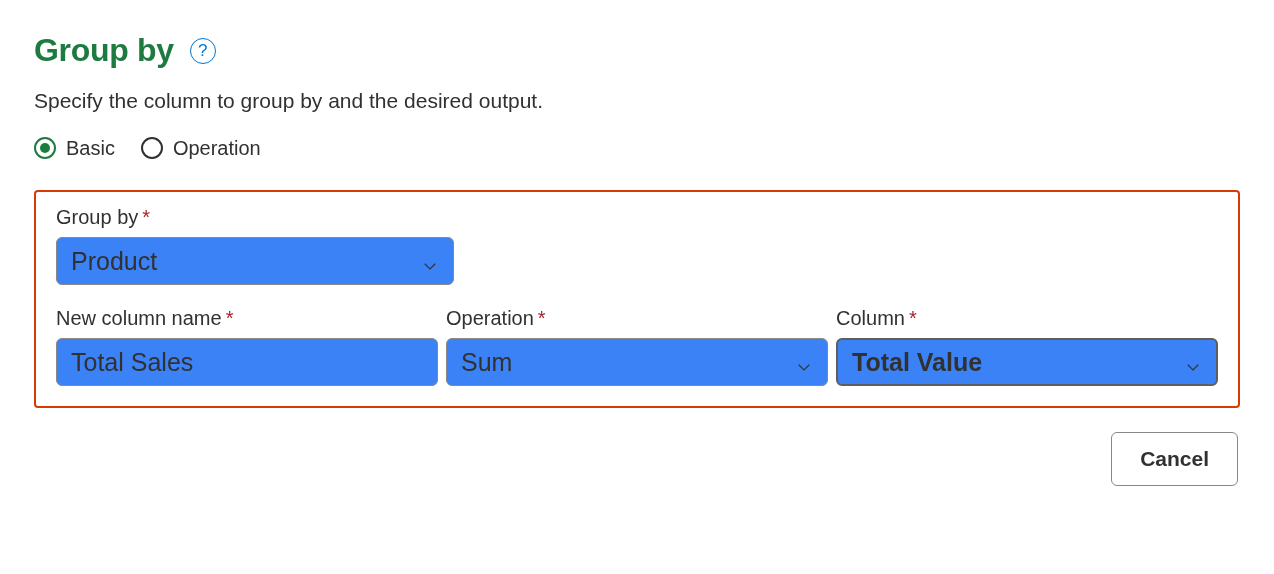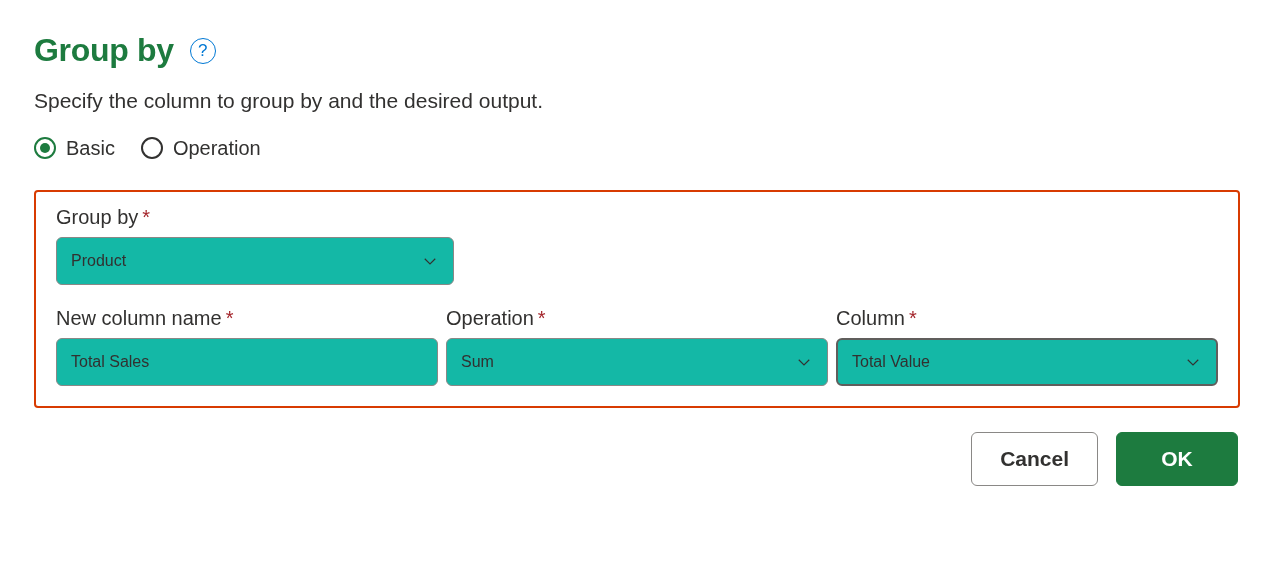--- a/index.html
+++ b/index.html
@@ -93,35 +93,36 @@
       display: block;
     }
     .required {
       color: #a4262c;
       margin-left: 4px;
     }
     .dropdown, .textfield {
       height: 48px;
       border: 1px solid #8a8886;
       border-radius: 6px;
-      background: #14b8a6;
-      font-size: 16px;
+      background: #3b82f6;
+      font-size: 25px;
       color: #323130;
       padding: 0 14px;
       display: flex;
       align-items: center;
       justify-content: space-between;
       cursor: pointer;
     }
     .textfield {
       cursor: text;
       justify-content: flex-start;
     }
     .dropdown.focused {
       border: 2px solid #605e5c;
+      font-weight: bold;
     }
     .groupby-dropdown {
       width: 398px;
       margin-bottom: 22px;
     }
     .row-3col {
       display: flex;
       gap: 8px;
     }
     .col {
@@ -238,14 +239,13 @@
               <polyline points="5 9 12 16 19 9"></polyline>
             </svg>
         </span>
       </div>
     </div>
   </div>
 </div>
 
 <div class="footer">
   <div class="btn btn-secondary">Cancel</div>
-  <div class="btn btn-primary">OK</div>
 </div>
 
 </body></html>

